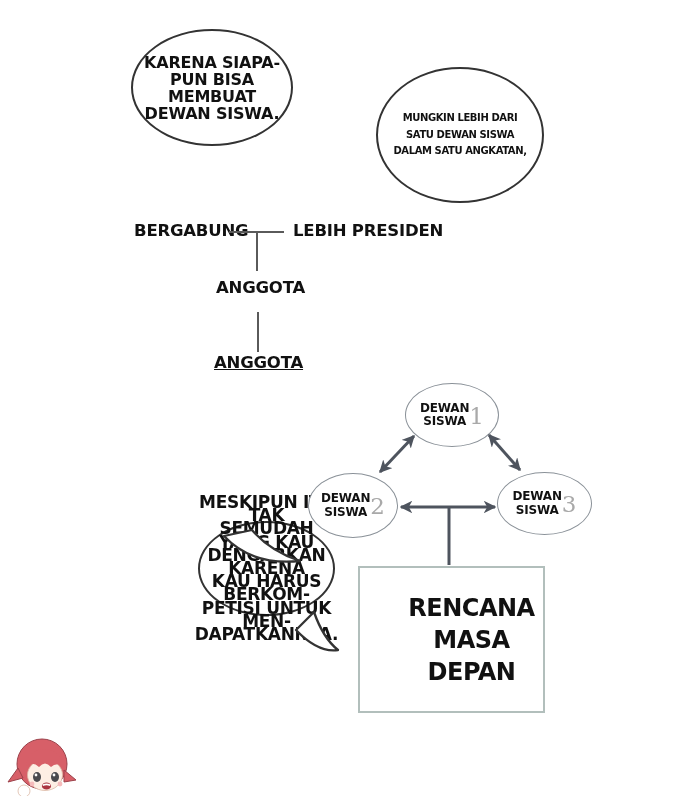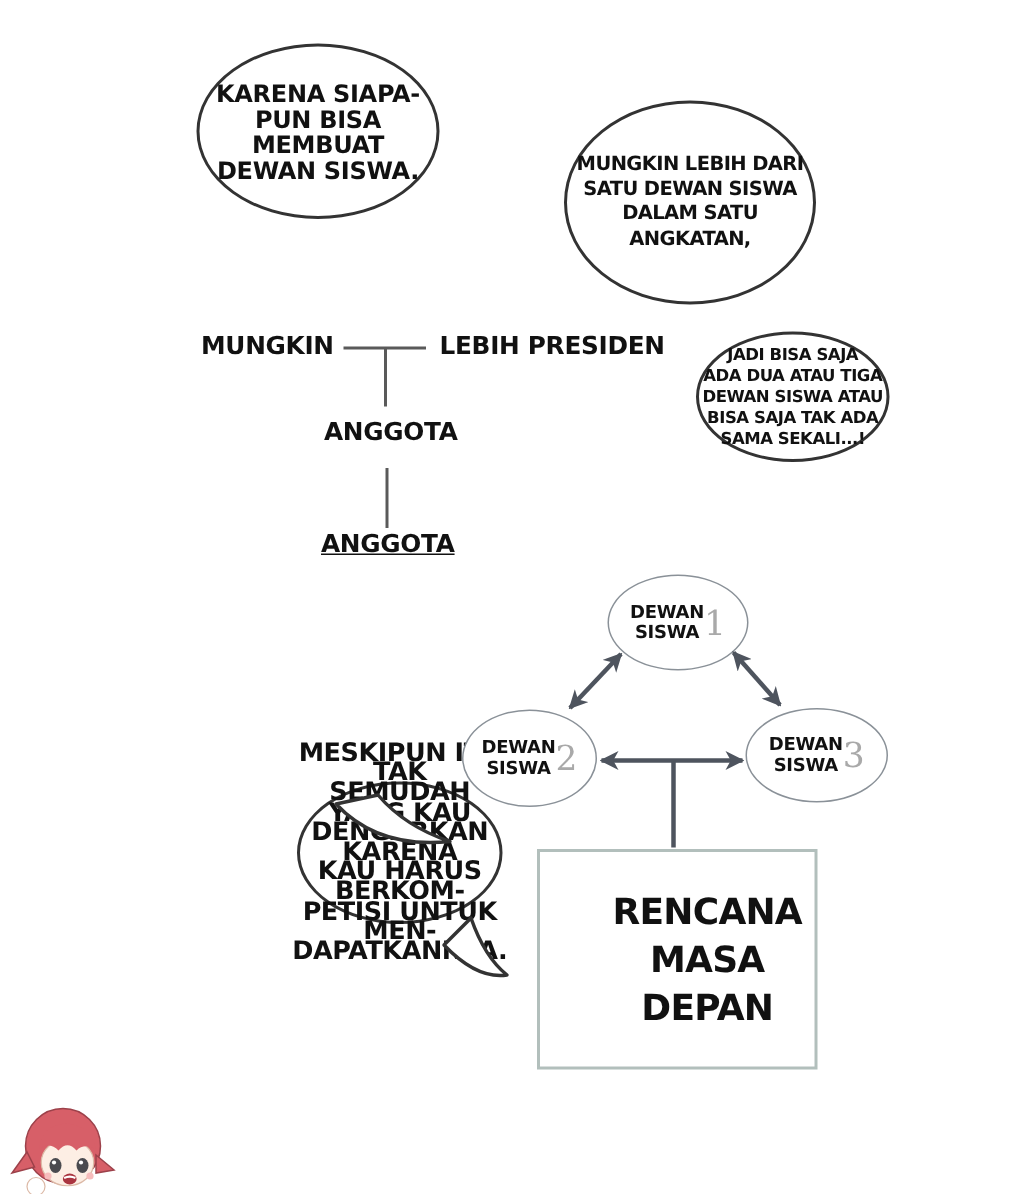--- a/index.html
+++ b/index.html
@@ -11,21 +11,21 @@
 
   
   .bubble{
     position:absolute;border:2.5px solid #333;border-radius:50%;
     background:#fff;box-sizing:border-box;z-index:2;
     display:flex;align-items:center;justify-content:center;text-align:center;
     font-weight:bold;color:#111;
   }
   .bubble .btxt{white-space:pre-line;}
   .b1{left:131px;top:29px;width:162px;height:117px;font-size:16px;line-height:17px;letter-spacing:-.2px;}
-  .b2{left:376px;top:67px;width:168px;height:136px;font-size:13px;line-height:16.5px;letter-spacing:-.4px;}
+  .b2{left:376px;top:67px;width:168px;height:136px;font-size:10px;line-height:16.5px;letter-spacing:-.4px;}
   .b3{left:464px;top:221px;width:129px;height:87px;font-size:11px;line-height:14px;letter-spacing:-.3px;}
   .b4{left:142px;top:472px;width:136px;height:74px;font-size:11px;line-height:13.5px;letter-spacing:-.3px;}
   .b5{left:198px;top:521px;width:137px;height:95px;font-size:17px;line-height:13.2px;letter-spacing:-.3px;}
 
   
   .org-label{
     position:absolute;font-weight:bold;font-size:16.5px;letter-spacing:-.2px;
     color:#111;z-index:2;white-space:nowrap;
   }
   .ol-pres{left:134px;top:221px;}
@@ -69,37 +69,30 @@
   <div class="bubble b1">
     <div class="btxt">KARENA SIAPA-
 PUN BISA MEMBUAT
 DEWAN SISWA.</div>
   </div>
   <div class="bubble b2">
     <div class="btxt">MUNGKIN LEBIH DARI
 SATU DEWAN SISWA
 DALAM SATU ANGKATAN,</div>
   </div>
-  <div class="bubble b3">
-    <div class="btxt">JADI BISA SAJA
-ADA DUA ATAU TIGA
-DEWAN SISWA ATAU
-BISA SAJA TAK ADA
-SAMA SEKALI...!</div>
-  </div>
   <div class="bubble b5">
     <div class="btxt">MESKIPUN ITU TAK
 SEMUDAH YANG KAU
 DENGARKAN KARENA
 KAU HARUS BERKOM-
 PETISI UNTUK MEN-
 DAPATKANNYA.</div>
   </div>
 
-  <div class="org-label ol-pres">MUNGKIN</div>
+  <div class="org-label ol-pres">BERGABUNG</div>
   <div class="org-label ol-wakil">LEBIH PRESIDEN</div>
   <div class="org-label ol-pet">ANGGOTA</div>
   <div class="org-label ol-ang">ANGGOTA</div>
 
   <div class="node n1">
     <div class="nlabel">DEWAN
 SISWA</div>
     <div class="nnum">1</div>
   </div>
   <div class="node n2">

